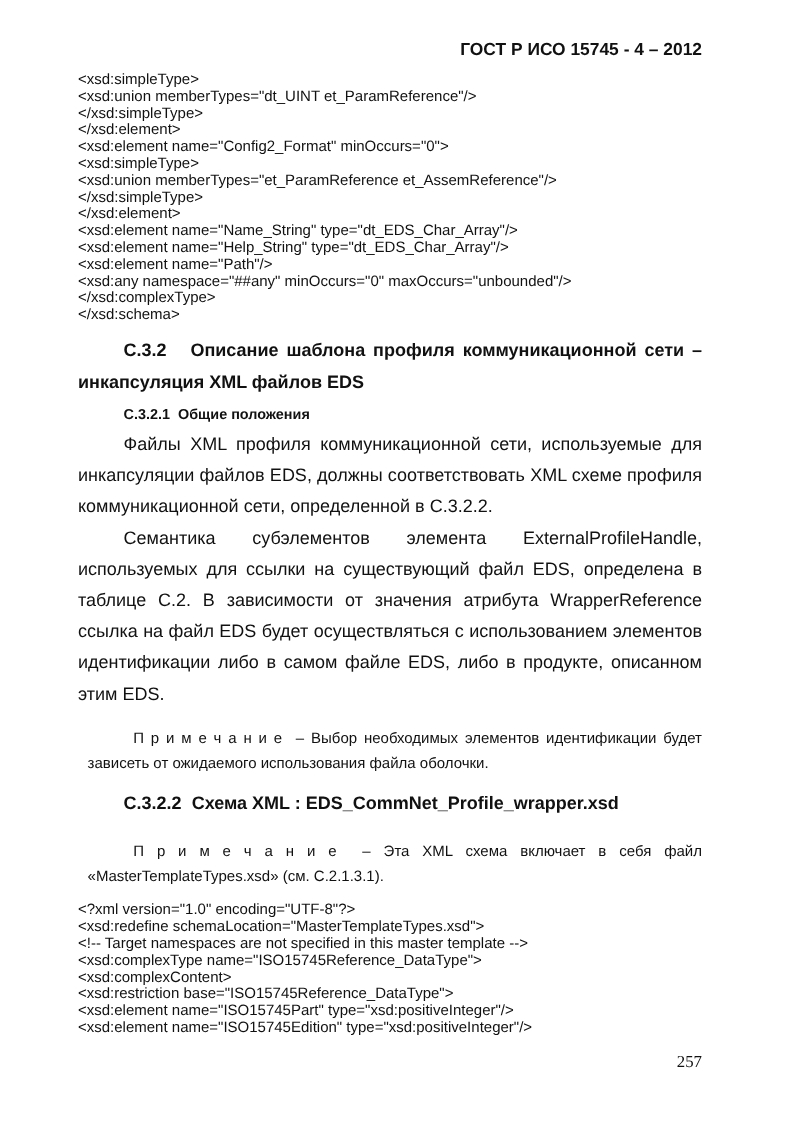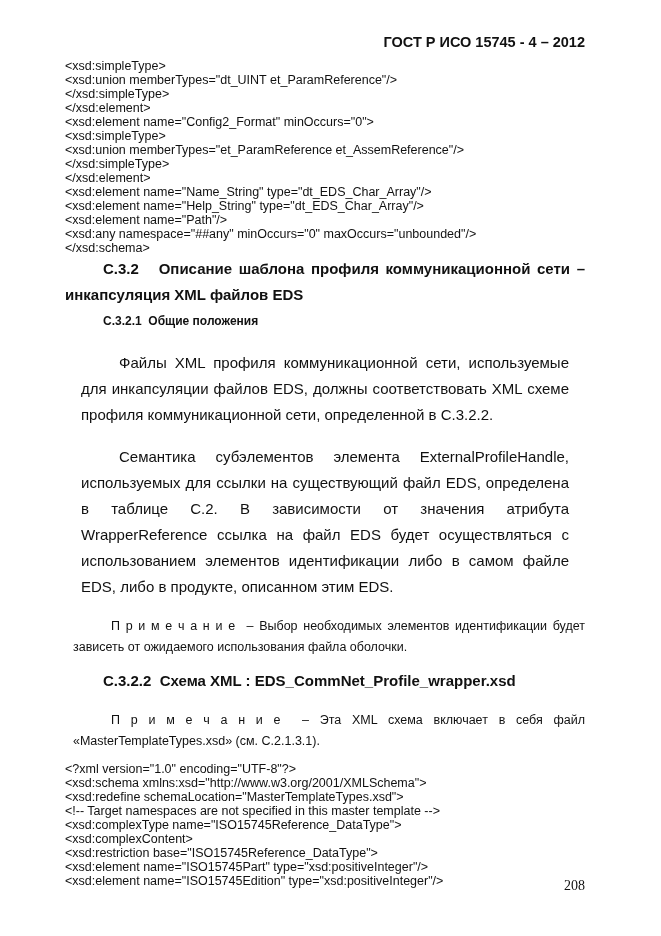--- a/index.html
+++ b/index.html
@@ -33,34 +33,34 @@
     line-height: 14px;
     white-space: nowrap;
   }
   .code .code-line { height: 14px; }
   .h2 {
     font-weight: bold;
     font-size: 15px;
     line-height: 26px;
     text-align: justify;
     text-indent: 38px;
-    margin-top: 1px;
+    margin-top: 11px;
   }
   .h3 {
     font-weight: bold;
     font-size: 12px;
     line-height: 26px;
     text-indent: 38px;
   }
   .para {
     font-size: 15px;
     line-height: 26px;
     text-align: justify;
     text-indent: 38px;
-    margin: 16px;
+    margin: 0;
   }
   .note {
     font-size: 12.5px;
     line-height: 21px;
     text-align: justify;
     text-indent: 38px;
     margin: 13px 0 10px 8px;
   }
   .h3-schema {
     font-weight: bold;
@@ -92,44 +92,44 @@
       <div class="code-line">&lt;/xsd:element&gt;</div>
       <div class="code-line">&lt;xsd:element name="Config2_Format" minOccurs="0"&gt;</div>
       <div class="code-line">&lt;xsd:simpleType&gt;</div>
       <div class="code-line">&lt;xsd:union memberTypes="et_ParamReference et_AssemReference"/&gt;</div>
       <div class="code-line">&lt;/xsd:simpleType&gt;</div>
       <div class="code-line">&lt;/xsd:element&gt;</div>
       <div class="code-line">&lt;xsd:element name="Name_String" type="dt_EDS_Char_Array"/&gt;</div>
       <div class="code-line">&lt;xsd:element name="Help_String" type="dt_EDS_Char_Array"/&gt;</div>
       <div class="code-line">&lt;xsd:element name="Path"/&gt;</div>
       <div class="code-line">&lt;xsd:any namespace="##any" minOccurs="0" maxOccurs="unbounded"/&gt;</div>
+      <div class="code-line">&lt;/xsd:complexType&gt;</div>
       <div class="code-line">&lt;/xsd:schema&gt;</div>
     </div>
 
   <div class="h2">С.3.2&nbsp;&nbsp;&nbsp;Описание шаблона профиля коммуникационной сети – инкапсуляция XML файлов EDS</div>
 
   <div class="h3">С.3.2.1&nbsp;&nbsp;Общие положения</div>
 
   <p class="para">Файлы XML профиля коммуникационной сети, используемые для инкапсуляции файлов EDS, должны соответствовать XML схеме профиля коммуникационной сети, определенной в С.3.2.2.</p>
 
   <p class="para">Семантика субэлементов элемента ExternalProfileHandle, используемых для ссылки на существующий файл EDS, определена в таблице С.2. В зависимости от значения атрибута WrapperReference ссылка на файл EDS будет осуществляться с использованием элементов идентификации либо в самом файле EDS, либо в продукте, описанном этим EDS.</p>
 
   <div class="note">П р и м е ч а н и е&nbsp; – Выбор необходимых элементов идентификации будет зависеть от ожидаемого использования файла оболочки.</div>
 
   <div class="h3-schema">С.3.2.2&nbsp;&nbsp;Схема XML : EDS_CommNet_Profile_wrapper.xsd</div>
 
   <div class="note">П р и м е ч а н и е&nbsp; – Эта XML схема включает в себя файл «MasterTemplateTypes.xsd» (см. С.2.1.3.1).</div>
 
   <div class="code code-bottom">
       <div class="code-line">&lt;?xml version="1.0" encoding="UTF-8"?&gt;</div>
-      <div class="code-line">&lt;xsd:schema xmlns:xsd="http://www.w3.org/2001/XMLSchema"&gt;</div>
       <div class="code-line">&lt;xsd:redefine schemaLocation="MasterTemplateTypes.xsd"&gt;</div>
       <div class="code-line">&lt;!-- Target namespaces are not specified in this master template --&gt;</div>
       <div class="code-line">&lt;xsd:complexType name="ISO15745Reference_DataType"&gt;</div>
       <div class="code-line">&lt;xsd:complexContent&gt;</div>
       <div class="code-line">&lt;xsd:restriction base="ISO15745Reference_DataType"&gt;</div>
       <div class="code-line">&lt;xsd:element name="ISO15745Part" type="xsd:positiveInteger"/&gt;</div>
       <div class="code-line">&lt;xsd:element name="ISO15745Edition" type="xsd:positiveInteger"/&gt;</div>
     </div>
 
-  <div class="page-number">208</div>
+  <div class="page-number">257</div>
 
 </div>
 
 </body></html>

